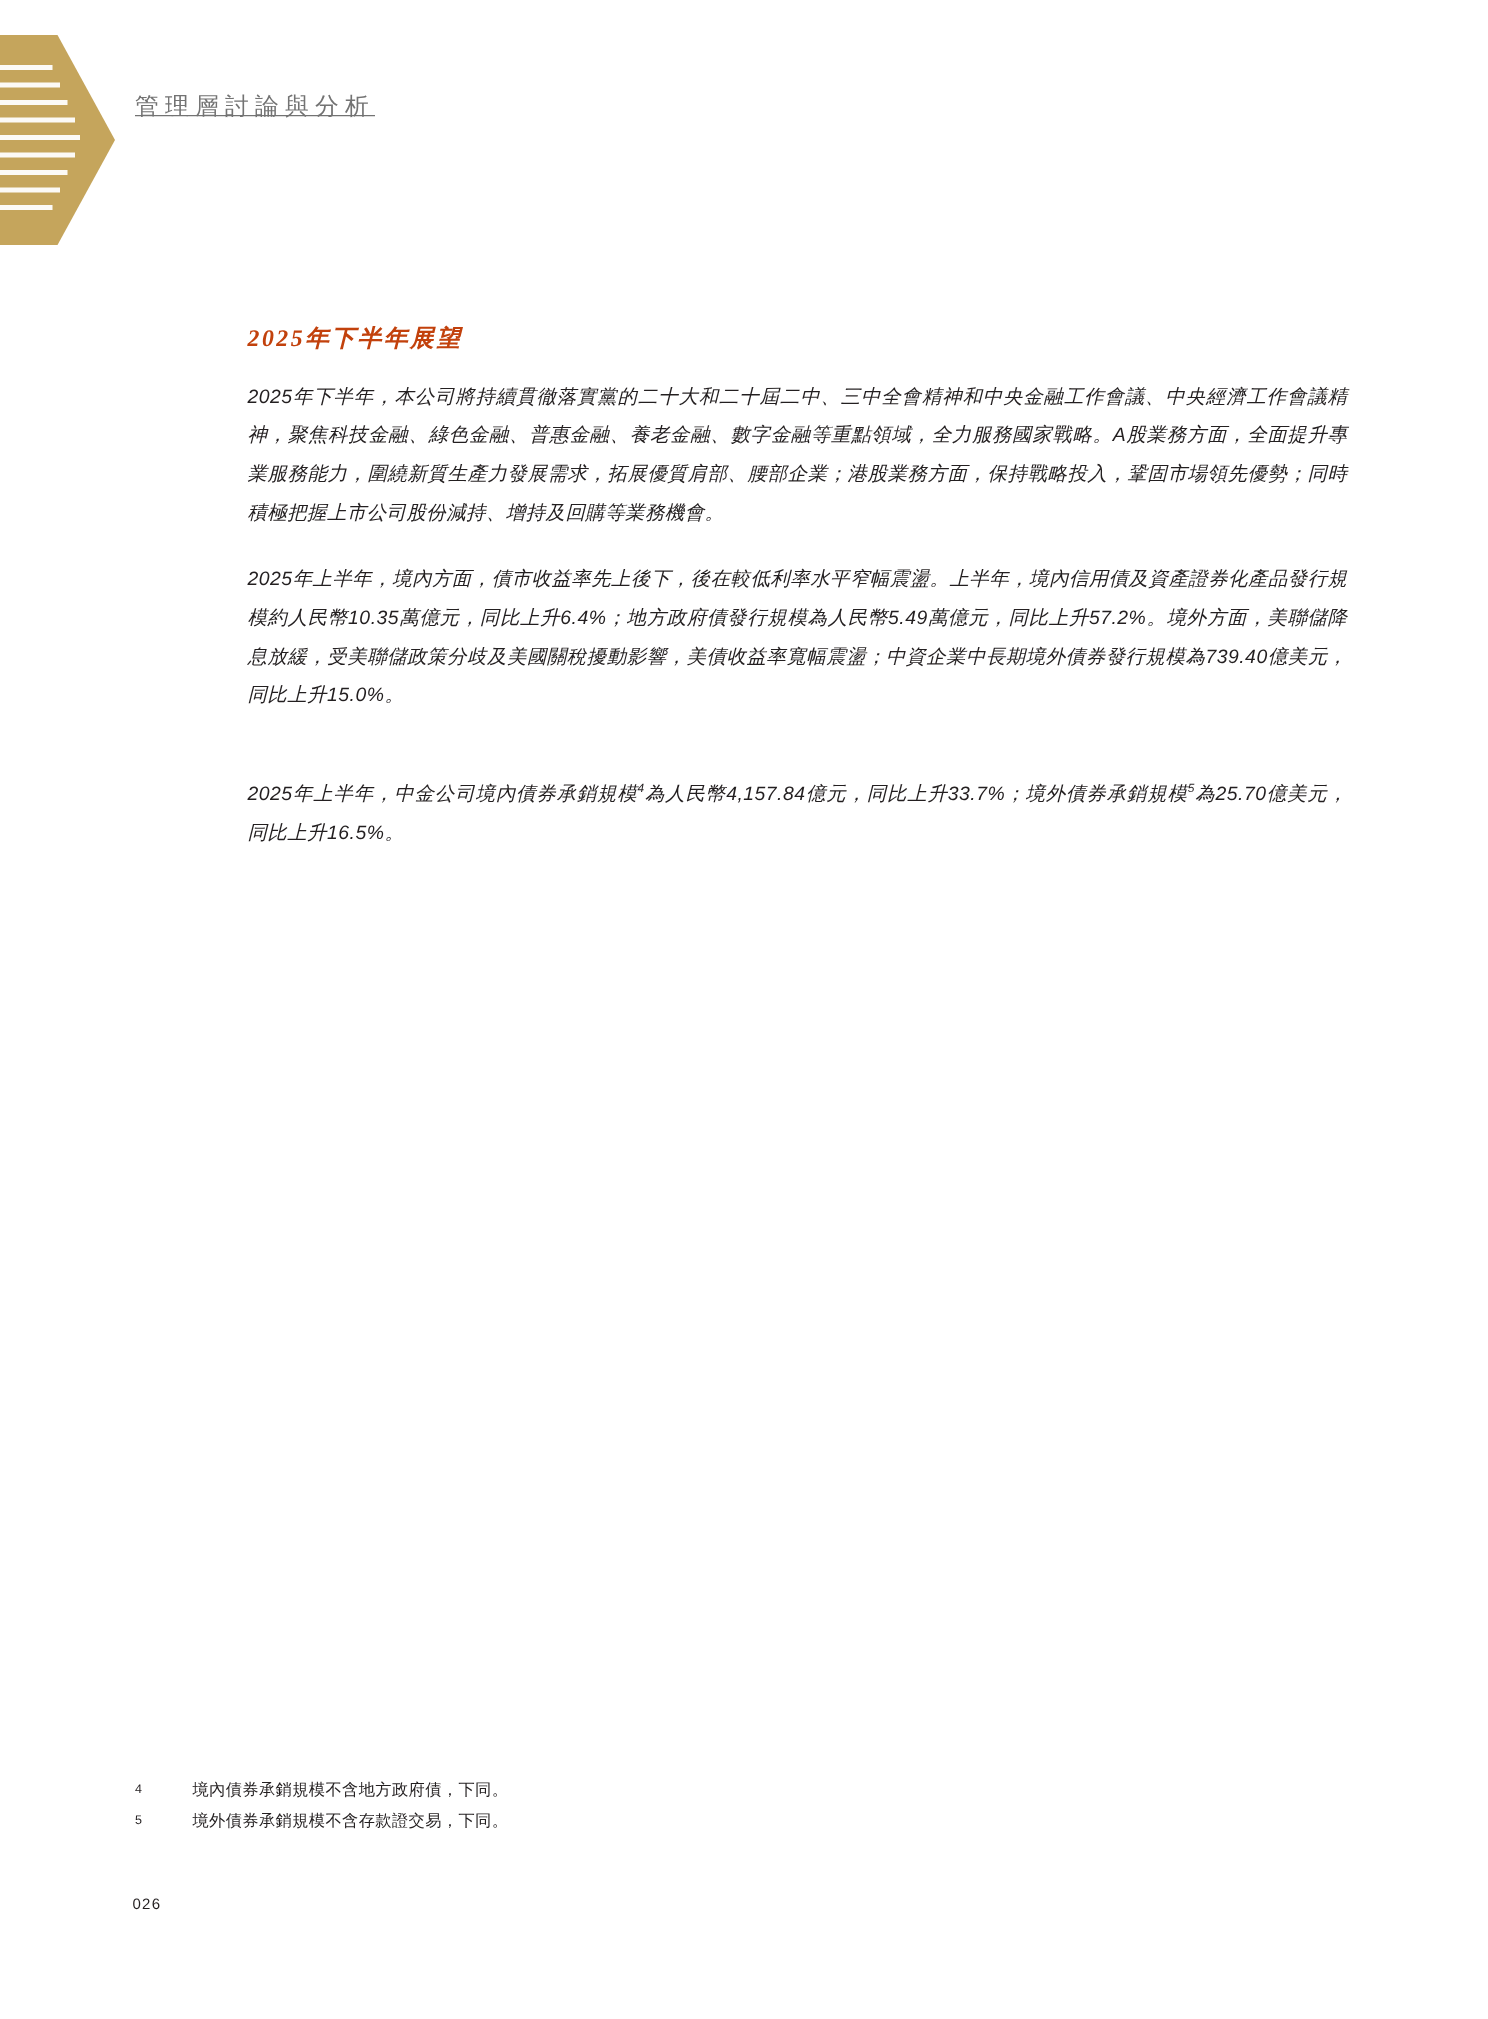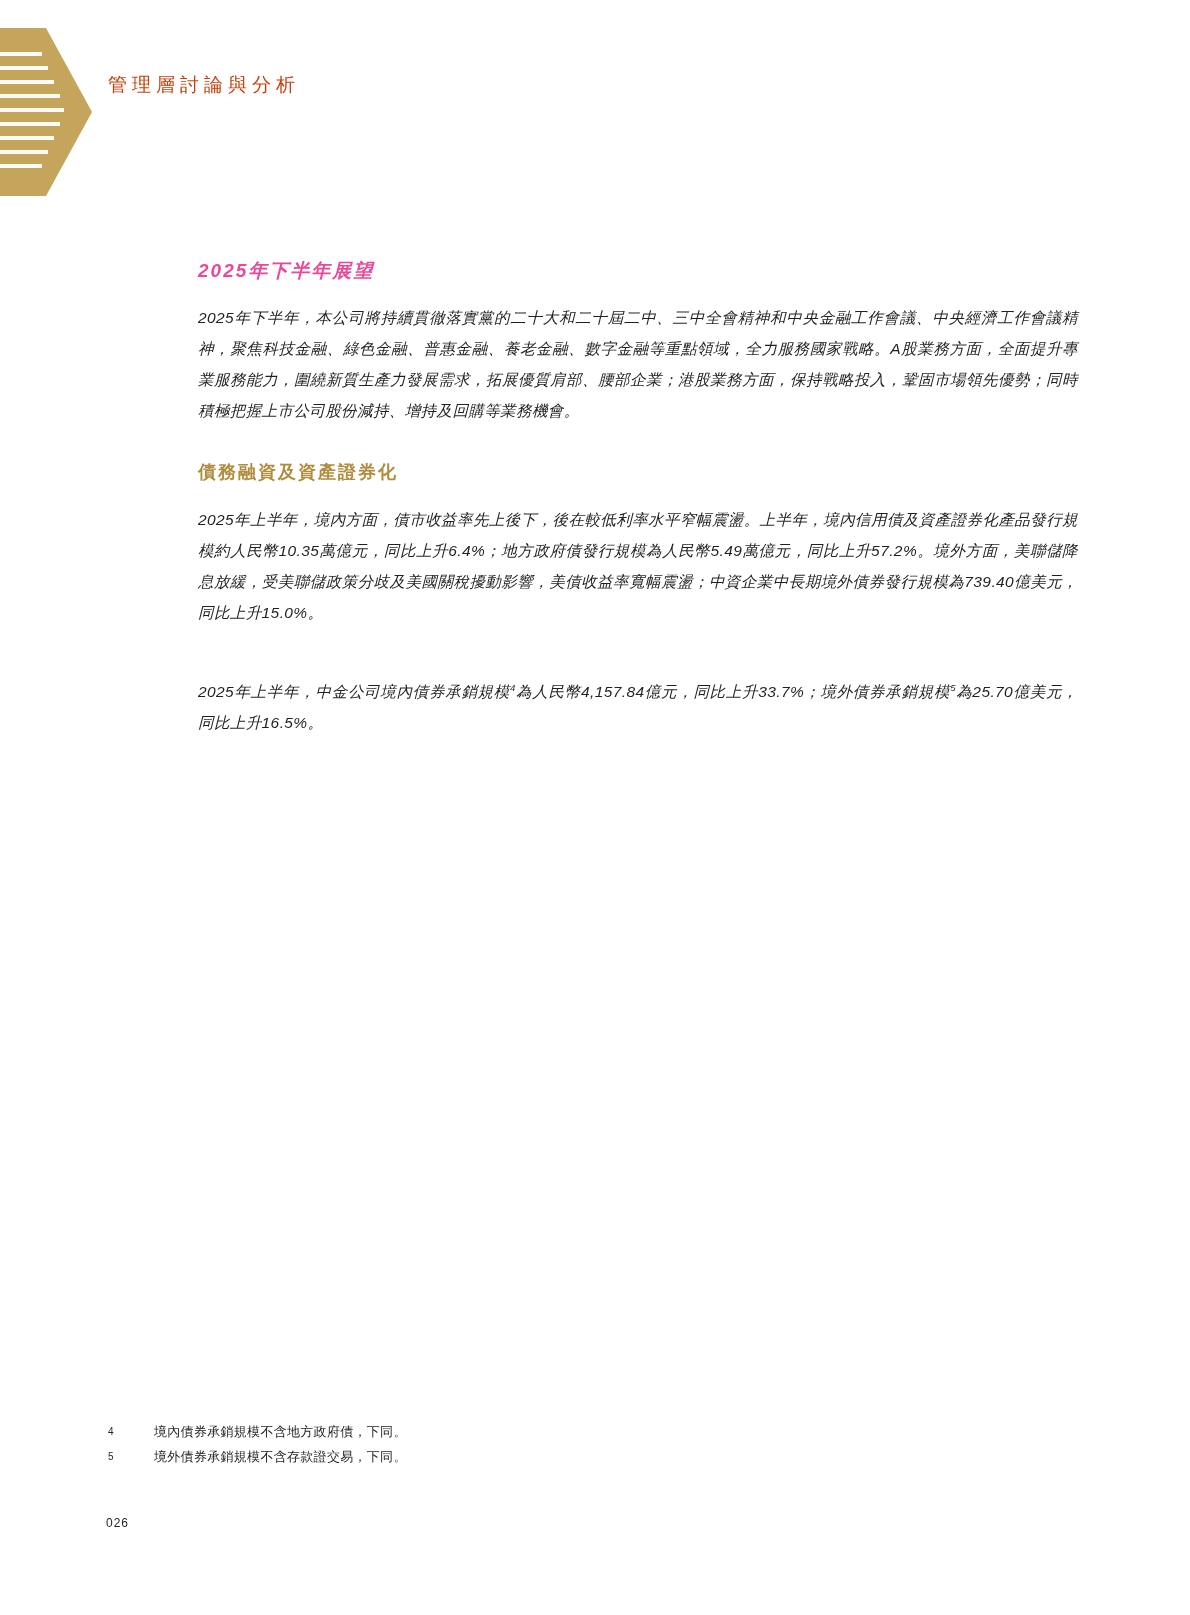--- a/index.html
+++ b/index.html
@@ -25,39 +25,40 @@
     height: 168px;
   }
 
   
   .page-header {
     position: absolute;
     left: 108px;
     top: 72px;
     font-size: 19px;
     letter-spacing: 5px;
-    color: #c2410c;
+    color: #737373;
     font-weight: 400;
+    text-decoration: underline;
   }
 
   
   .content {
     position: absolute;
     left: 198px;
     top: 258px;
     width: 880px;
   }
 
   .sec-title-italic {
-    font-family: Liberation Sans, sans-serif;
+    font-family: Liberation Serif, serif;
     font-style: italic;
     font-weight: 700;
     font-size: 19px;
     letter-spacing: 2px;
-    color: #ec4899;
+    color: #c2410c;
     margin: 0 0 18px 0;
   }
 
   .sec-title-gold {
     font-size: 18px;
     font-weight: 700;
     letter-spacing: 2px;
     color: #b08c3f;
     margin: 34px 0 20px 0;
   }
@@ -134,21 +135,20 @@
   </svg>
 </div>
 
 <div class="page-header">管理層討論與分析</div>
 
 <div class="content">
 
   <h2 class="sec-title-italic">2025年下半年展望</h2>
   <p class="body">2025年下半年，本公司將持續貫徹落實黨的二十大和二十屆二中、三中全會精神和中央金融工作會議、中央經濟工作會議精神，聚焦科技金融、綠色金融、普惠金融、養老金融、數字金融等重點領域，全力服務國家戰略。A股業務方面，全面提升專業服務能力，圍繞新質生產力發展需求，拓展優質肩部、腰部企業；港股業務方面，保持戰略投入，鞏固市場領先優勢；同時積極把握上市公司股份減持、增持及回購等業務機會。</p>
 
-  <h2 class="sec-title-gold">債務融資及資產證券化</h2>
 
   <p class="body">2025年上半年，境內方面，債市收益率先上後下，後在較低利率水平窄幅震盪。上半年，境內信用債及資產證券化產品發行規模約人民幣10.35萬億元，同比上升6.4%；地方政府債發行規模為人民幣5.49萬億元，同比上升57.2%。境外方面，美聯儲降息放緩，受美聯儲政策分歧及美國關稅擾動影響，美債收益率寬幅震盪；中資企業中長期境外債券發行規模為739.40億美元，同比上升15.0%。</p>
 
   <div class="spacer-lg"></div>
 
 
   <p class="body"><span>2025年上半年，中金公司境內債券承銷規模</span><sup>4</sup><span>為人民幣4,157.84億元，同比上升33.7%；境外債券承銷規模</span><sup>5</sup><span>為25.70億美元，同比上升16.5%。</span></p>
 
   <div class="spacer-lg"></div>
 

